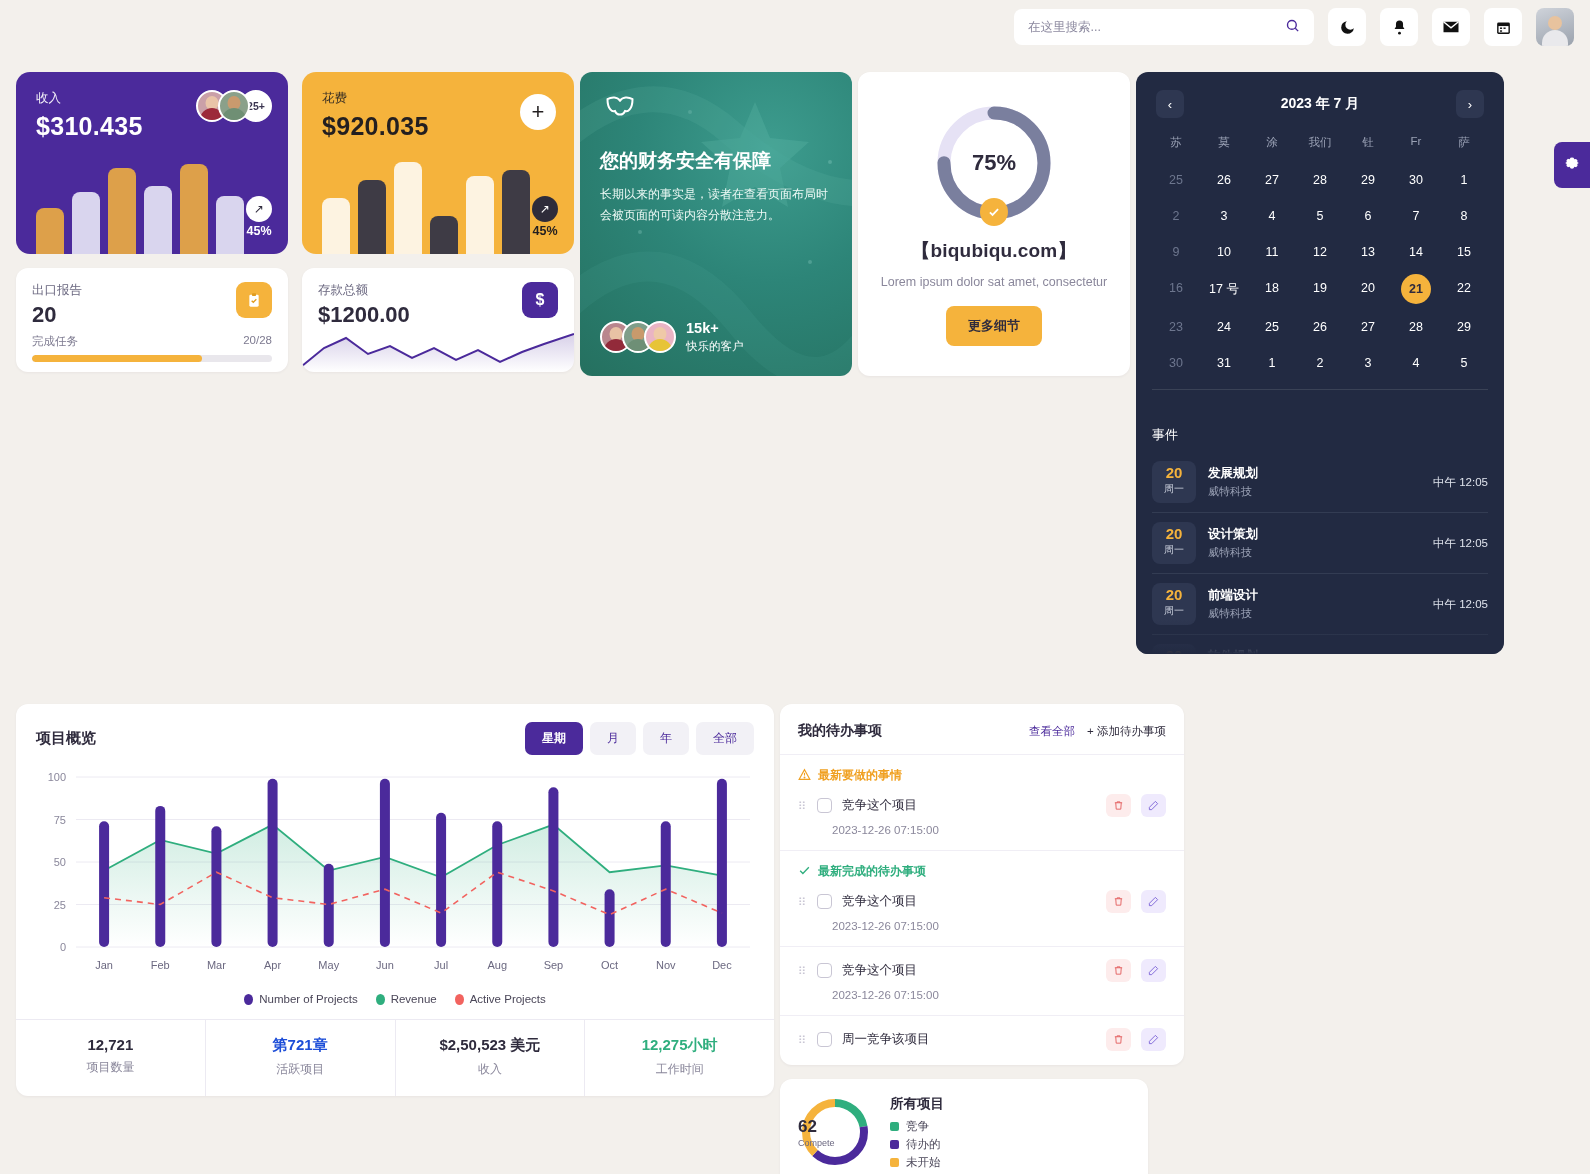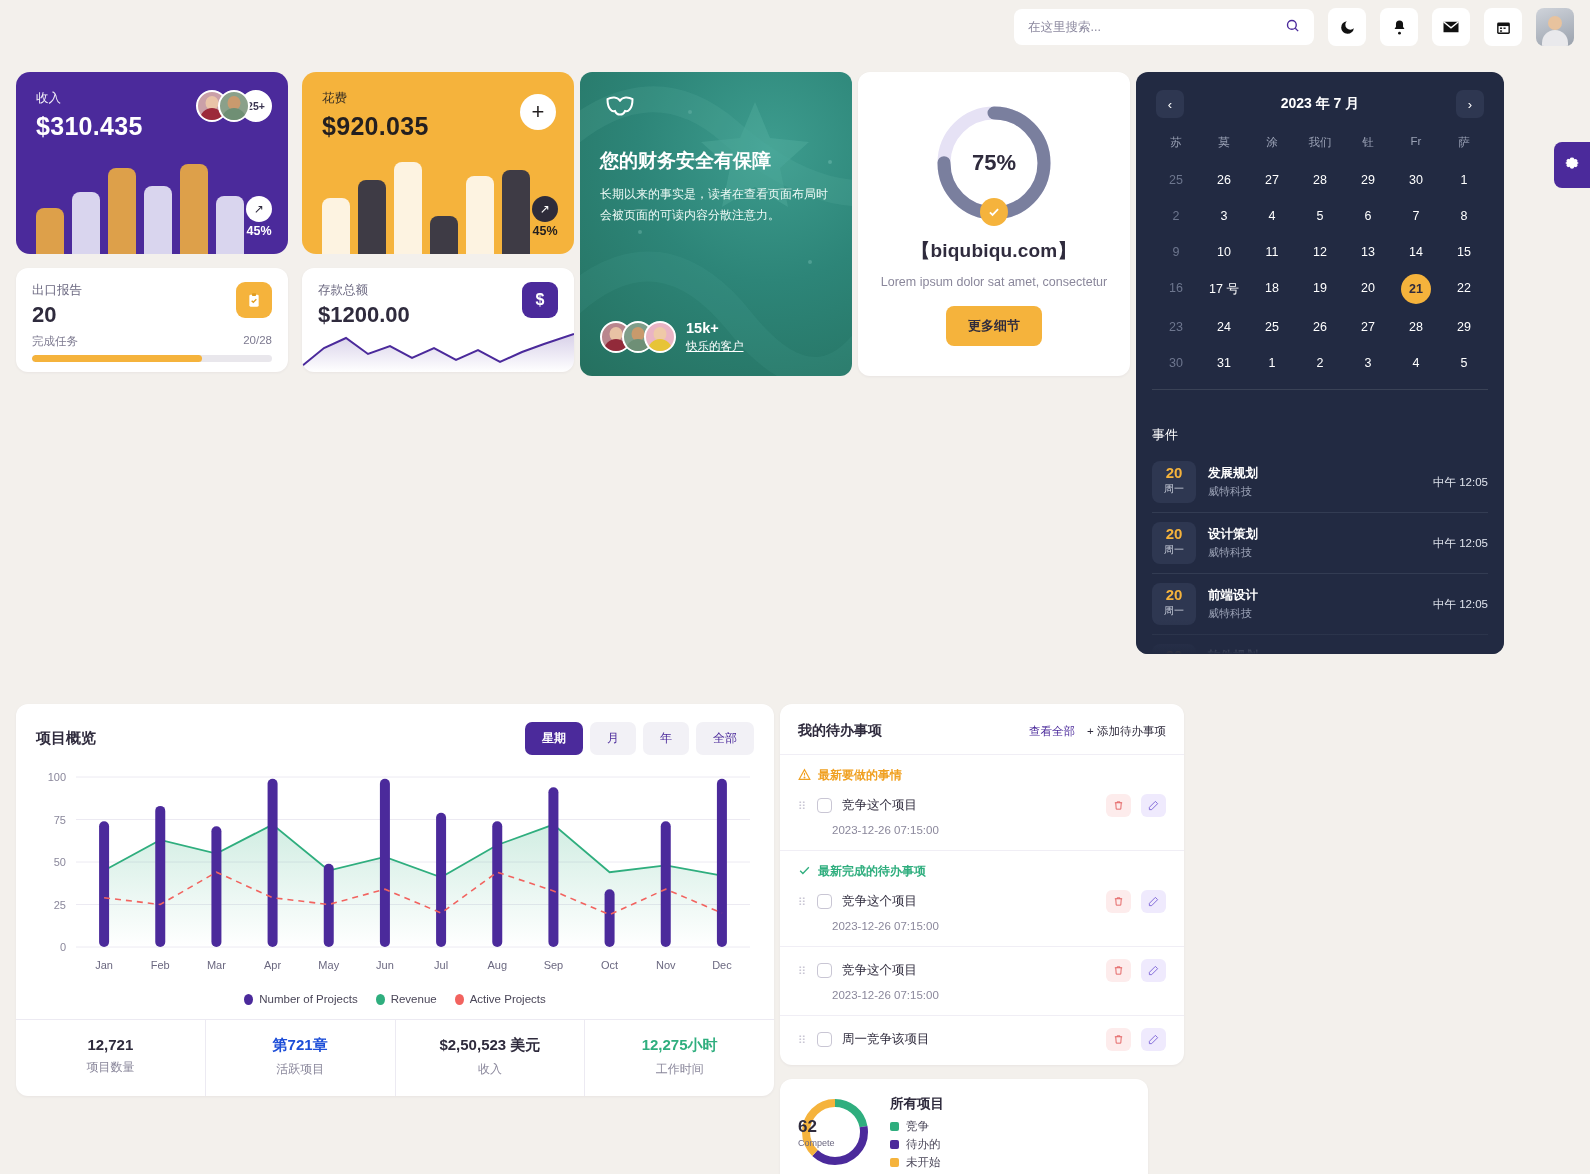--- a/index.html
+++ b/index.html
@@ -416,21 +416,21 @@
               <div class="f-head" style="background:#c89a6c"></div>
               <div class="f-body" style="background:#6e8f76"></div>
             </div>
           <div class="av" style="background:#eab4c4">
               <div class="f-head" style="background:#efc9a8"></div>
               <div class="f-body" style="background:#e7c437"></div>
             </div>
         </div>
         <div>
           <div class="num">15k+</div>
-          <div class="lab" style="margin-top:3px;text-decoration:underline;">快乐的客户</div>
+          <div class="lab" style="margin-top:3px;">快乐的客户</div>
         </div>
       </div>
     </div>
 
     <div class="card gauge-card">
       <div style="position:relative;width:118px;height:118px;margin:12px auto 0;">
         <svg width="118" height="118" viewBox="0 0 118 118">
           <circle cx="59" cy="59" r="50" stroke="#e6e2f5" stroke-width="13" fill="none"></circle>
           <circle id="gaugeArc" cx="59" cy="59" r="50" stroke="#7a7f9e" stroke-width="13" fill="none" stroke-linecap="round" transform="rotate(-90 59 59)" stroke-dasharray="235.61944901923448 314.1592653589793"></circle>
         </svg>

